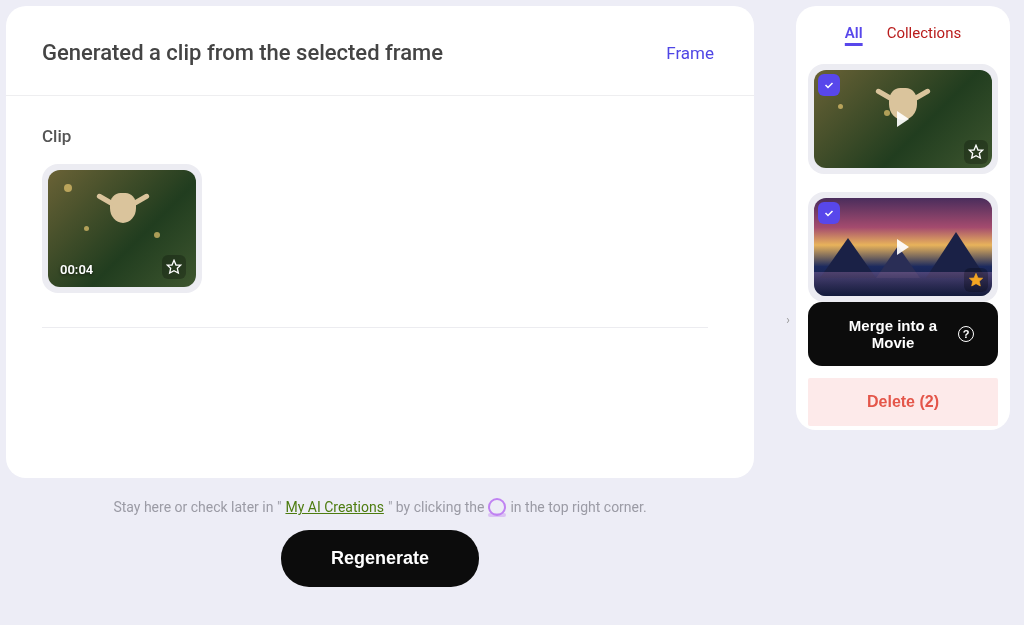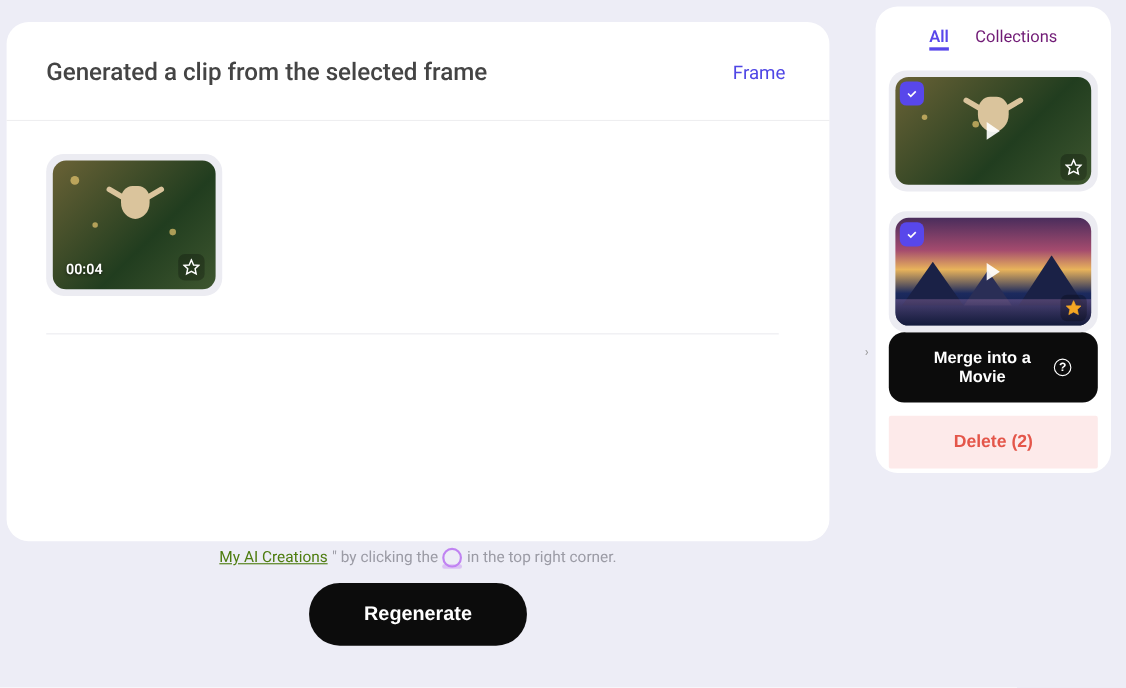--- a/index.html
+++ b/index.html
@@ -9,21 +9,21 @@
     width: 1024px;
     height: 625px;
     overflow: hidden;
     position: relative;
   }
 
   
   .main-card {
     position: absolute;
     left: 6px;
-    top: 20px;
+    top: 6px;
     width: 748px;
     height: 472px;
     background: #FFFFFF;
     border-radius: 20px;
   }
   .main-header {
     display: flex;
     justify-content: space-between;
     align-items: center;
     padding: 34px 40px 30px 36px;
@@ -216,21 +216,21 @@
     flex-direction: column;
   }
   .tabs {
     display: flex;
     gap: 24px;
     justify-content: center;
     margin-bottom: 16px;
   }
   .tab {
     font-size: 15px;
-    color: #701a75;
+    color: #b91c1c;
     cursor: pointer;
     padding-bottom: 6px;
   }
   .tab.active {
     color: #5847EB;
     font-weight: 600;
     text-decoration: underline;
     text-decoration-thickness: 3px;
     text-underline-offset: 5px;
   }
@@ -361,20 +361,21 @@
 
 <div class="main-card">
   <div class="main-header">
     <div class="main-title">Generated a clip from the selected frame</div>
     <div class="close-link">Frame</div>
   </div>
 
   <div class="content-row">
 
     <div class="clip-col">
+      <div class="col-label">Clip</div>
       <div class="clip-card">
         <div class="clip-inner">
           <span class="bokeh1"></span>
             <span class="bokeh2"></span>
             <span class="bokeh3"></span>
           <span class="cat-shape"></span>
           <div class="clip-duration">00:04</div>
           <div class="star-btn">
             <svg viewBox="0 0 24 24" fill="none" stroke="#fff" stroke-width="2">
               <polygon points="12 2 15 9 22 9.3 17 14 18.5 21 12 17.5 5.5 21 7 14 2 9.3 9 9"></polygon>
@@ -382,20 +383,21 @@
           </div>
         </div>
       </div>
       <div class="clip-divider"></div>
     </div>
   </div>
 </div>
 
 <div class="bottom-area">
   <div class="hint">
+    <span>Stay here or check later in "</span>
     <span class="underline">My AI Creations</span>
     <span>"  by clicking the</span>
     <span class="hint-ring"></span>
     <span>in the top right corner.</span>
   </div>
   <button class="regen-btn">Regenerate</button>
 </div>
 
 <div class="collapse-handle">›</div>
 

